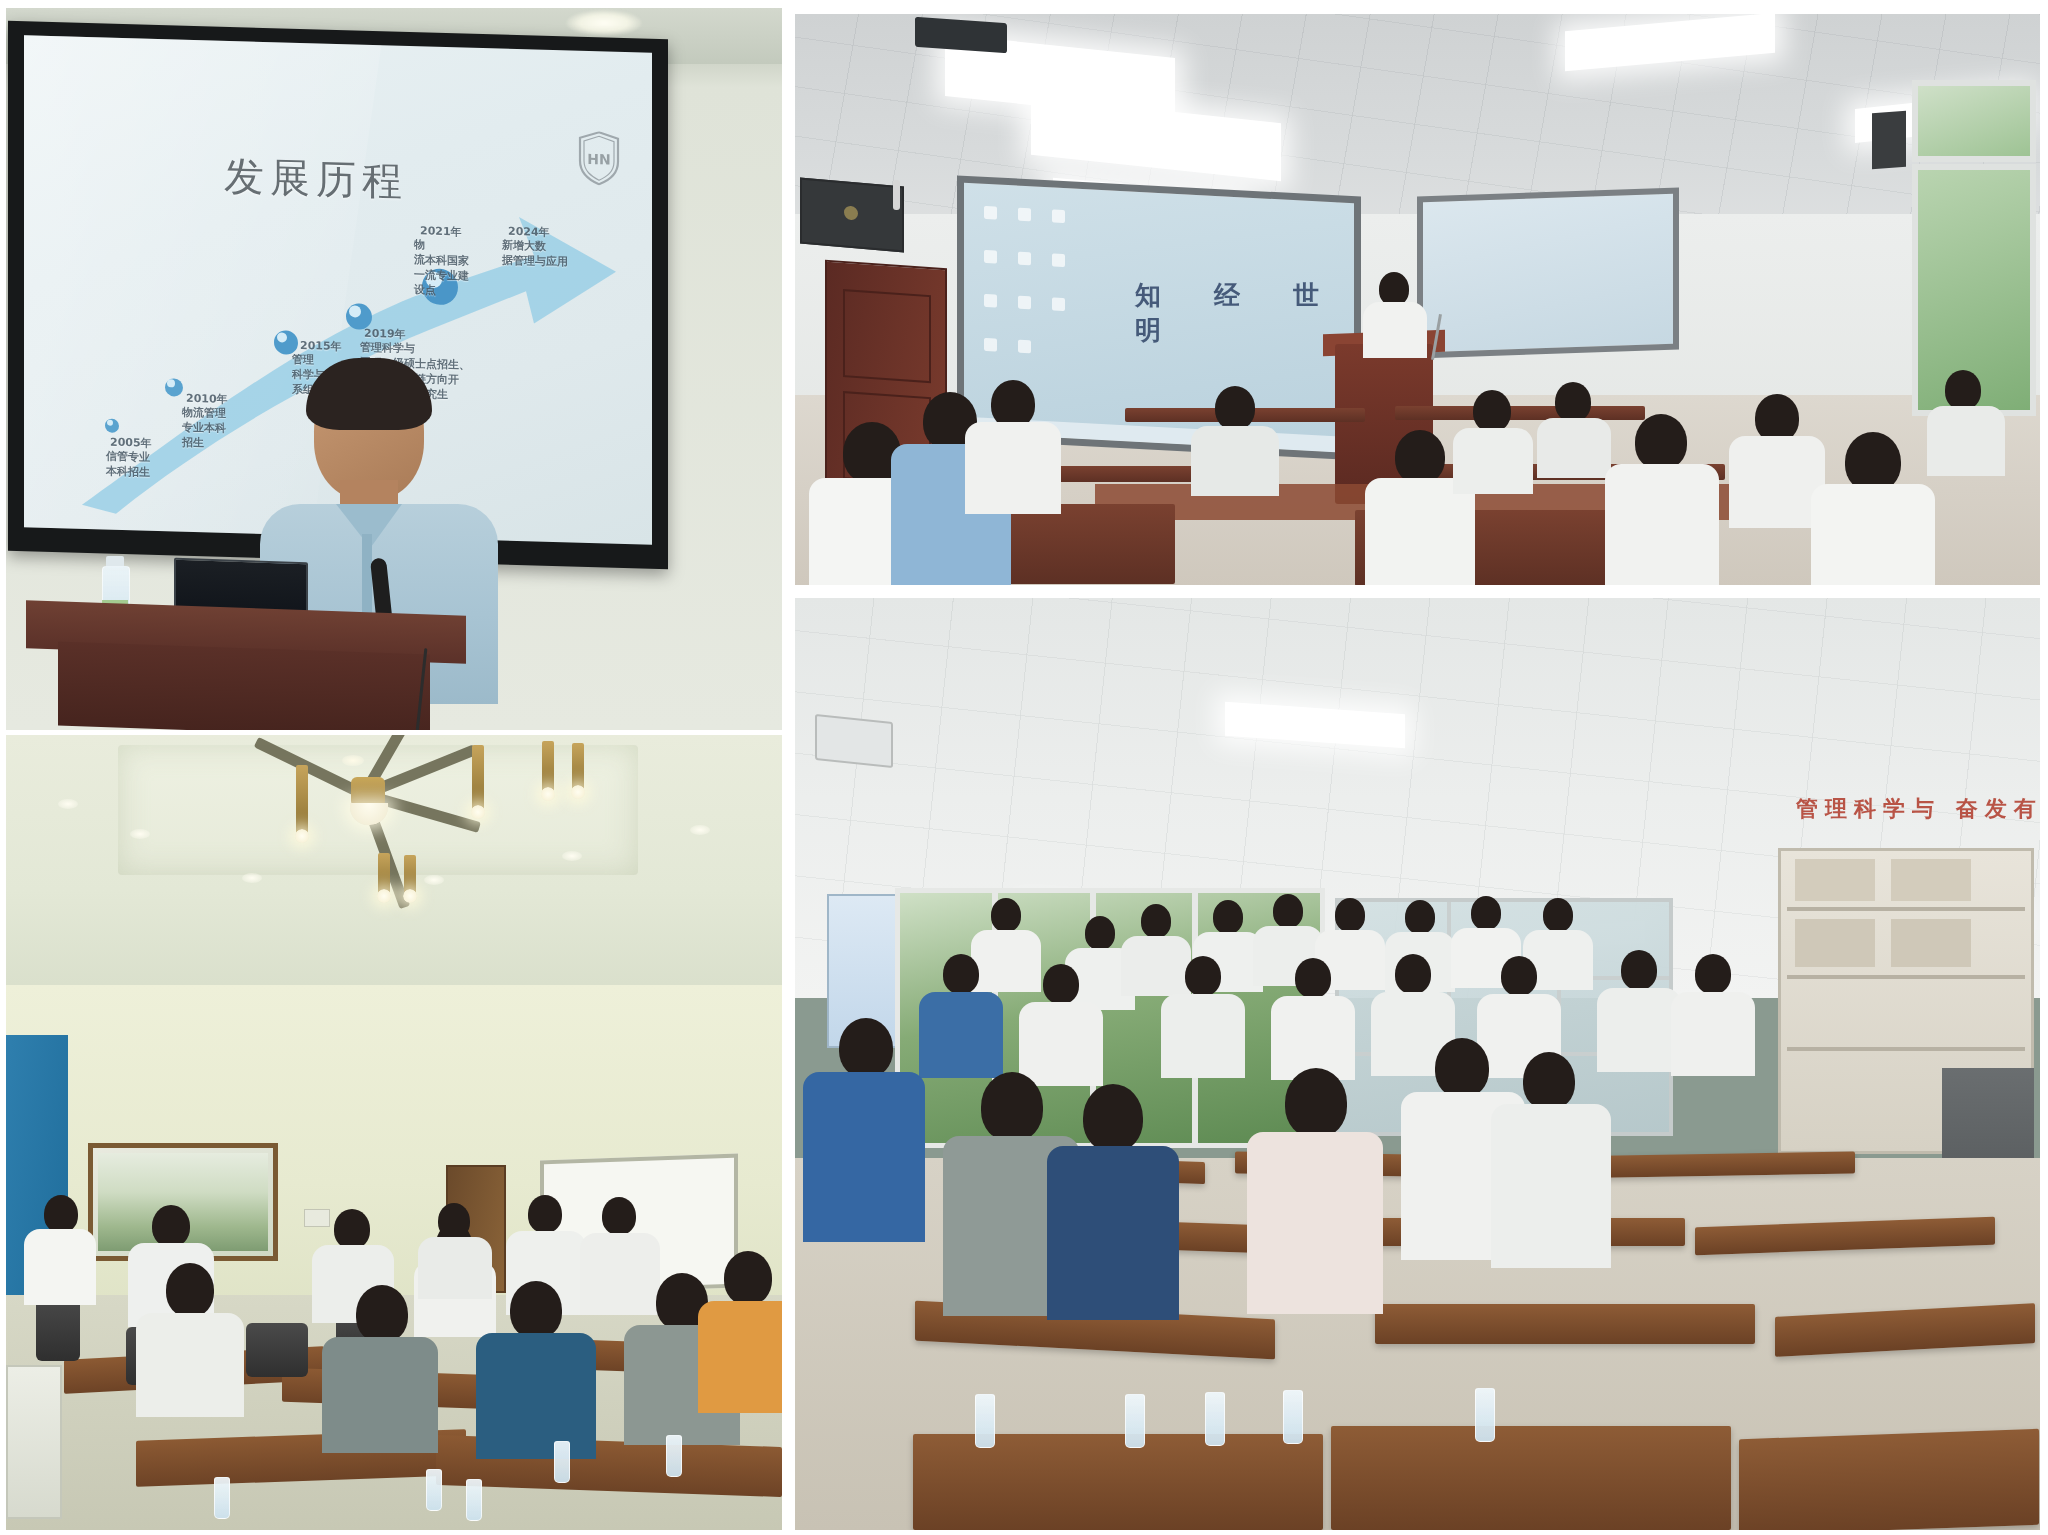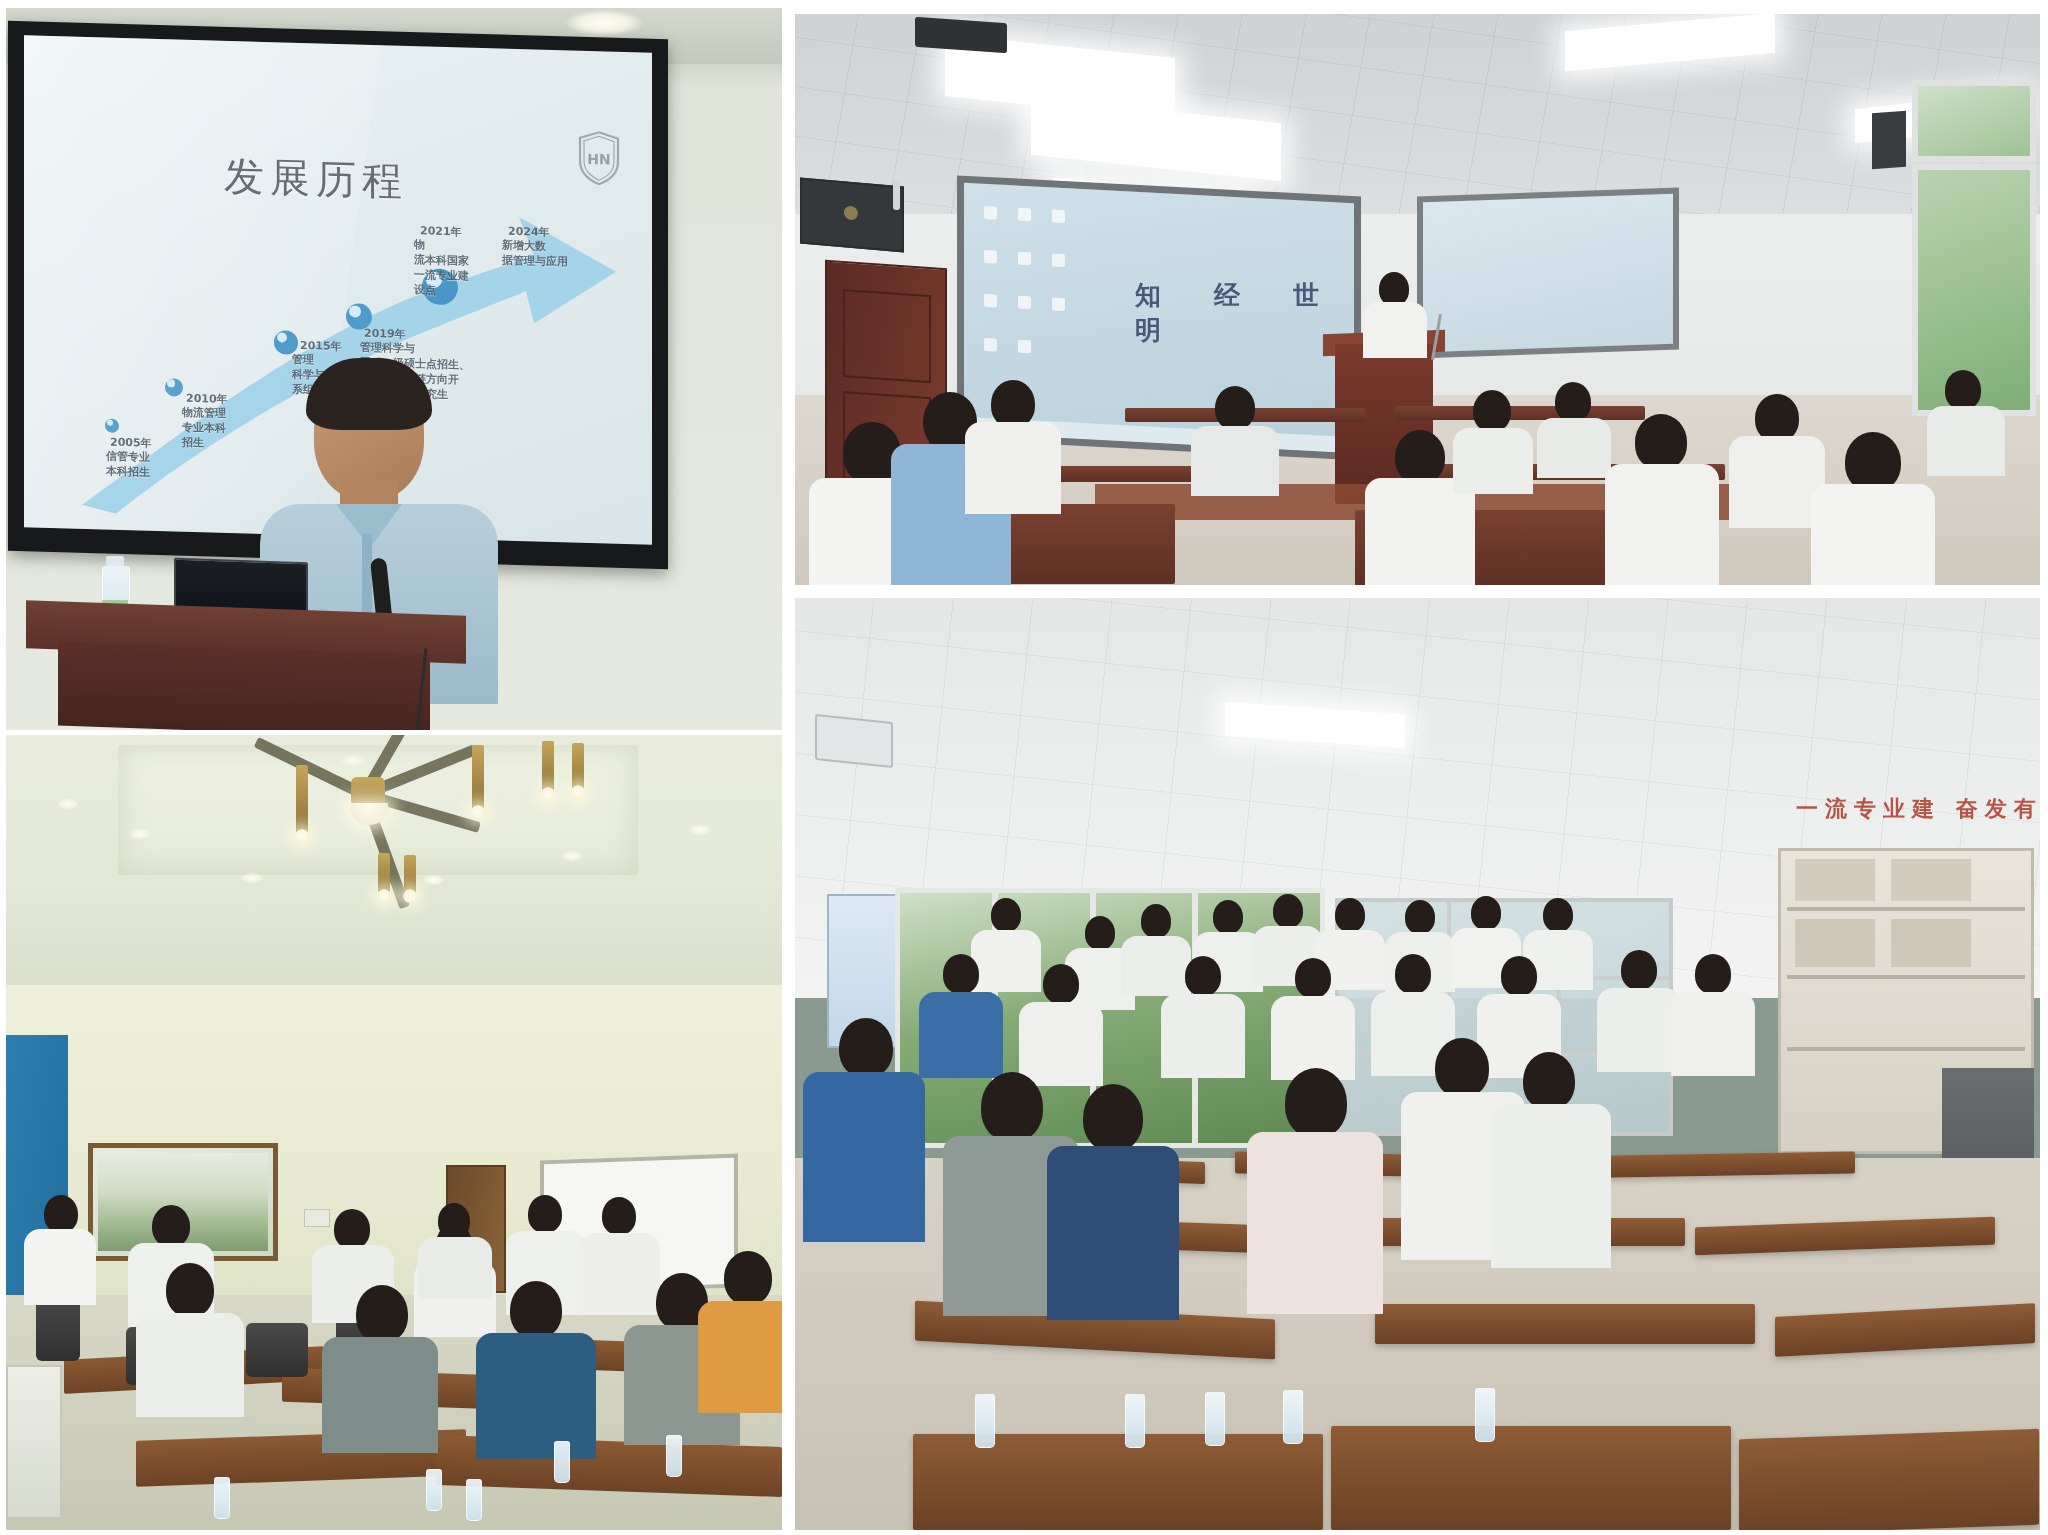--- a/index.html
+++ b/index.html
@@ -518,21 +518,21 @@
       <div class="br-winbar" style="left:190px;"></div>
       <div class="br-winbar" style="left:292px;"></div>
     </div>
     <div class="br-glasswall">
       <div class="mull" style="left:0;top:74px;width:100%;height:4px;"></div>
       <div class="mull" style="left:0;top:150px;width:100%;height:4px;"></div>
       <div class="mull" style="left:108px;top:0;width:4px;height:100%;"></div>
       <div class="mull" style="left:218px;top:0;width:4px;height:100%;"></div>
     </div>
 
-    <div class="br-banner">一流专业建 奋发有</div>
+    <div class="br-banner">管理科学与 奋发有</div>
     <div class="br-shelf">
       <div class="sh" style="top:56px;"></div>
       <div class="sh" style="top:124px;"></div>
       <div class="sh" style="top:196px;"></div>
       <div style="position:absolute;left:14px;top:8px;width:80px;height:42px;background:#d3ccbc;"></div>
       <div style="position:absolute;left:110px;top:8px;width:80px;height:42px;background:#d3ccbc;"></div>
       <div style="position:absolute;left:14px;top:68px;width:80px;height:48px;background:#cfc8b8;"></div>
       <div style="position:absolute;left:110px;top:68px;width:80px;height:48px;background:#cfc8b8;"></div>
     </div>
     <div style="position:absolute;right:6px;top:470px;width:92px;height:200px;background:linear-gradient(180deg,#6a6e70,#4c5052);"></div>

